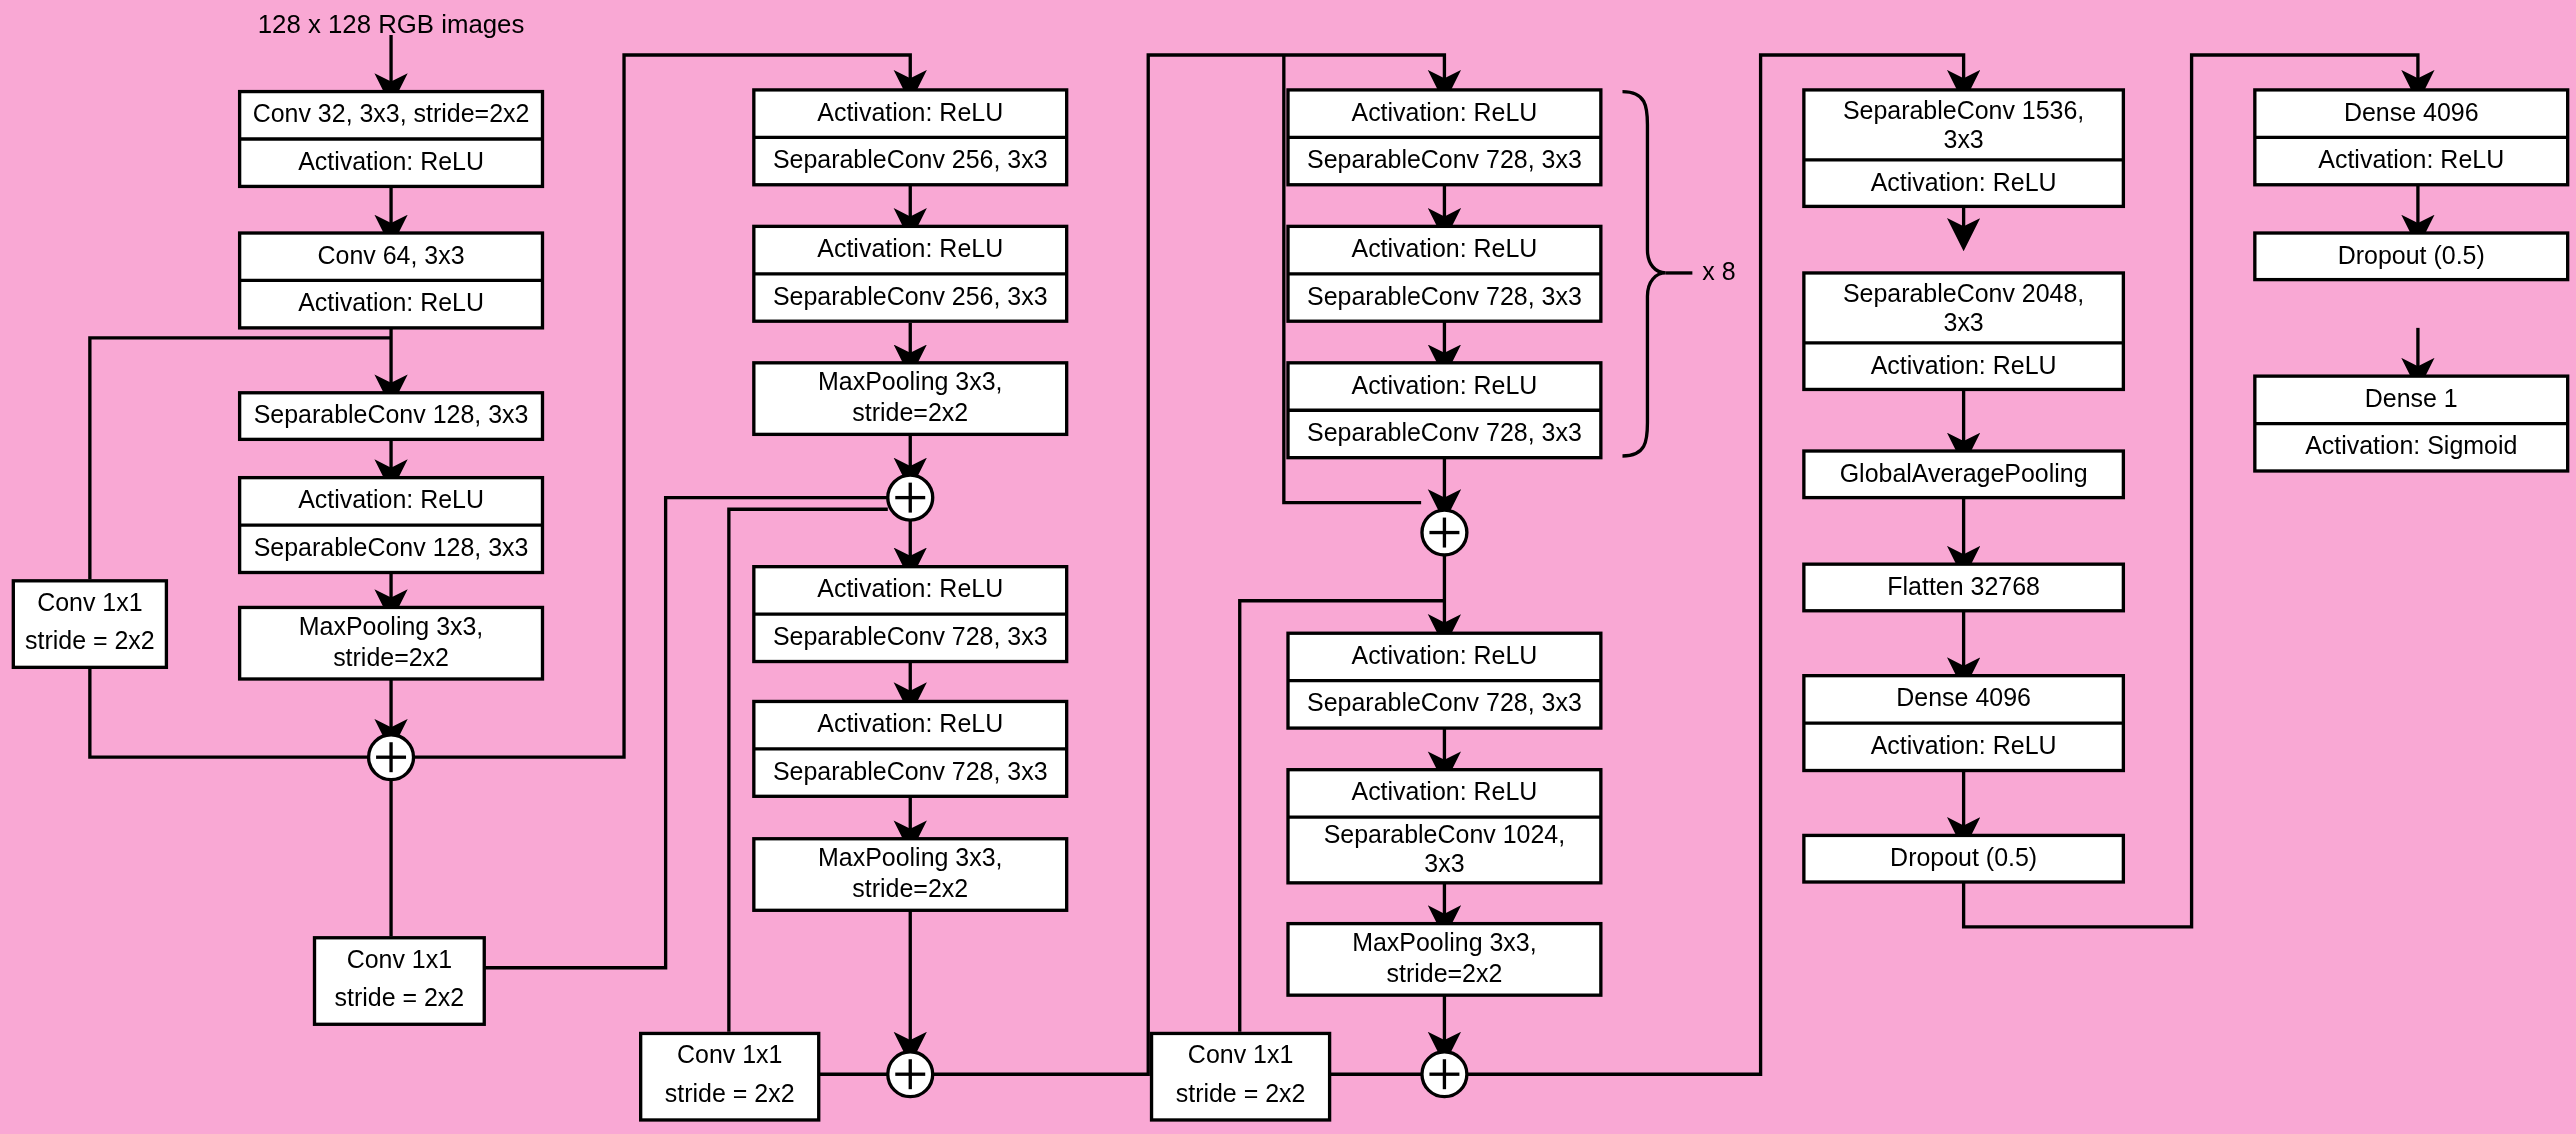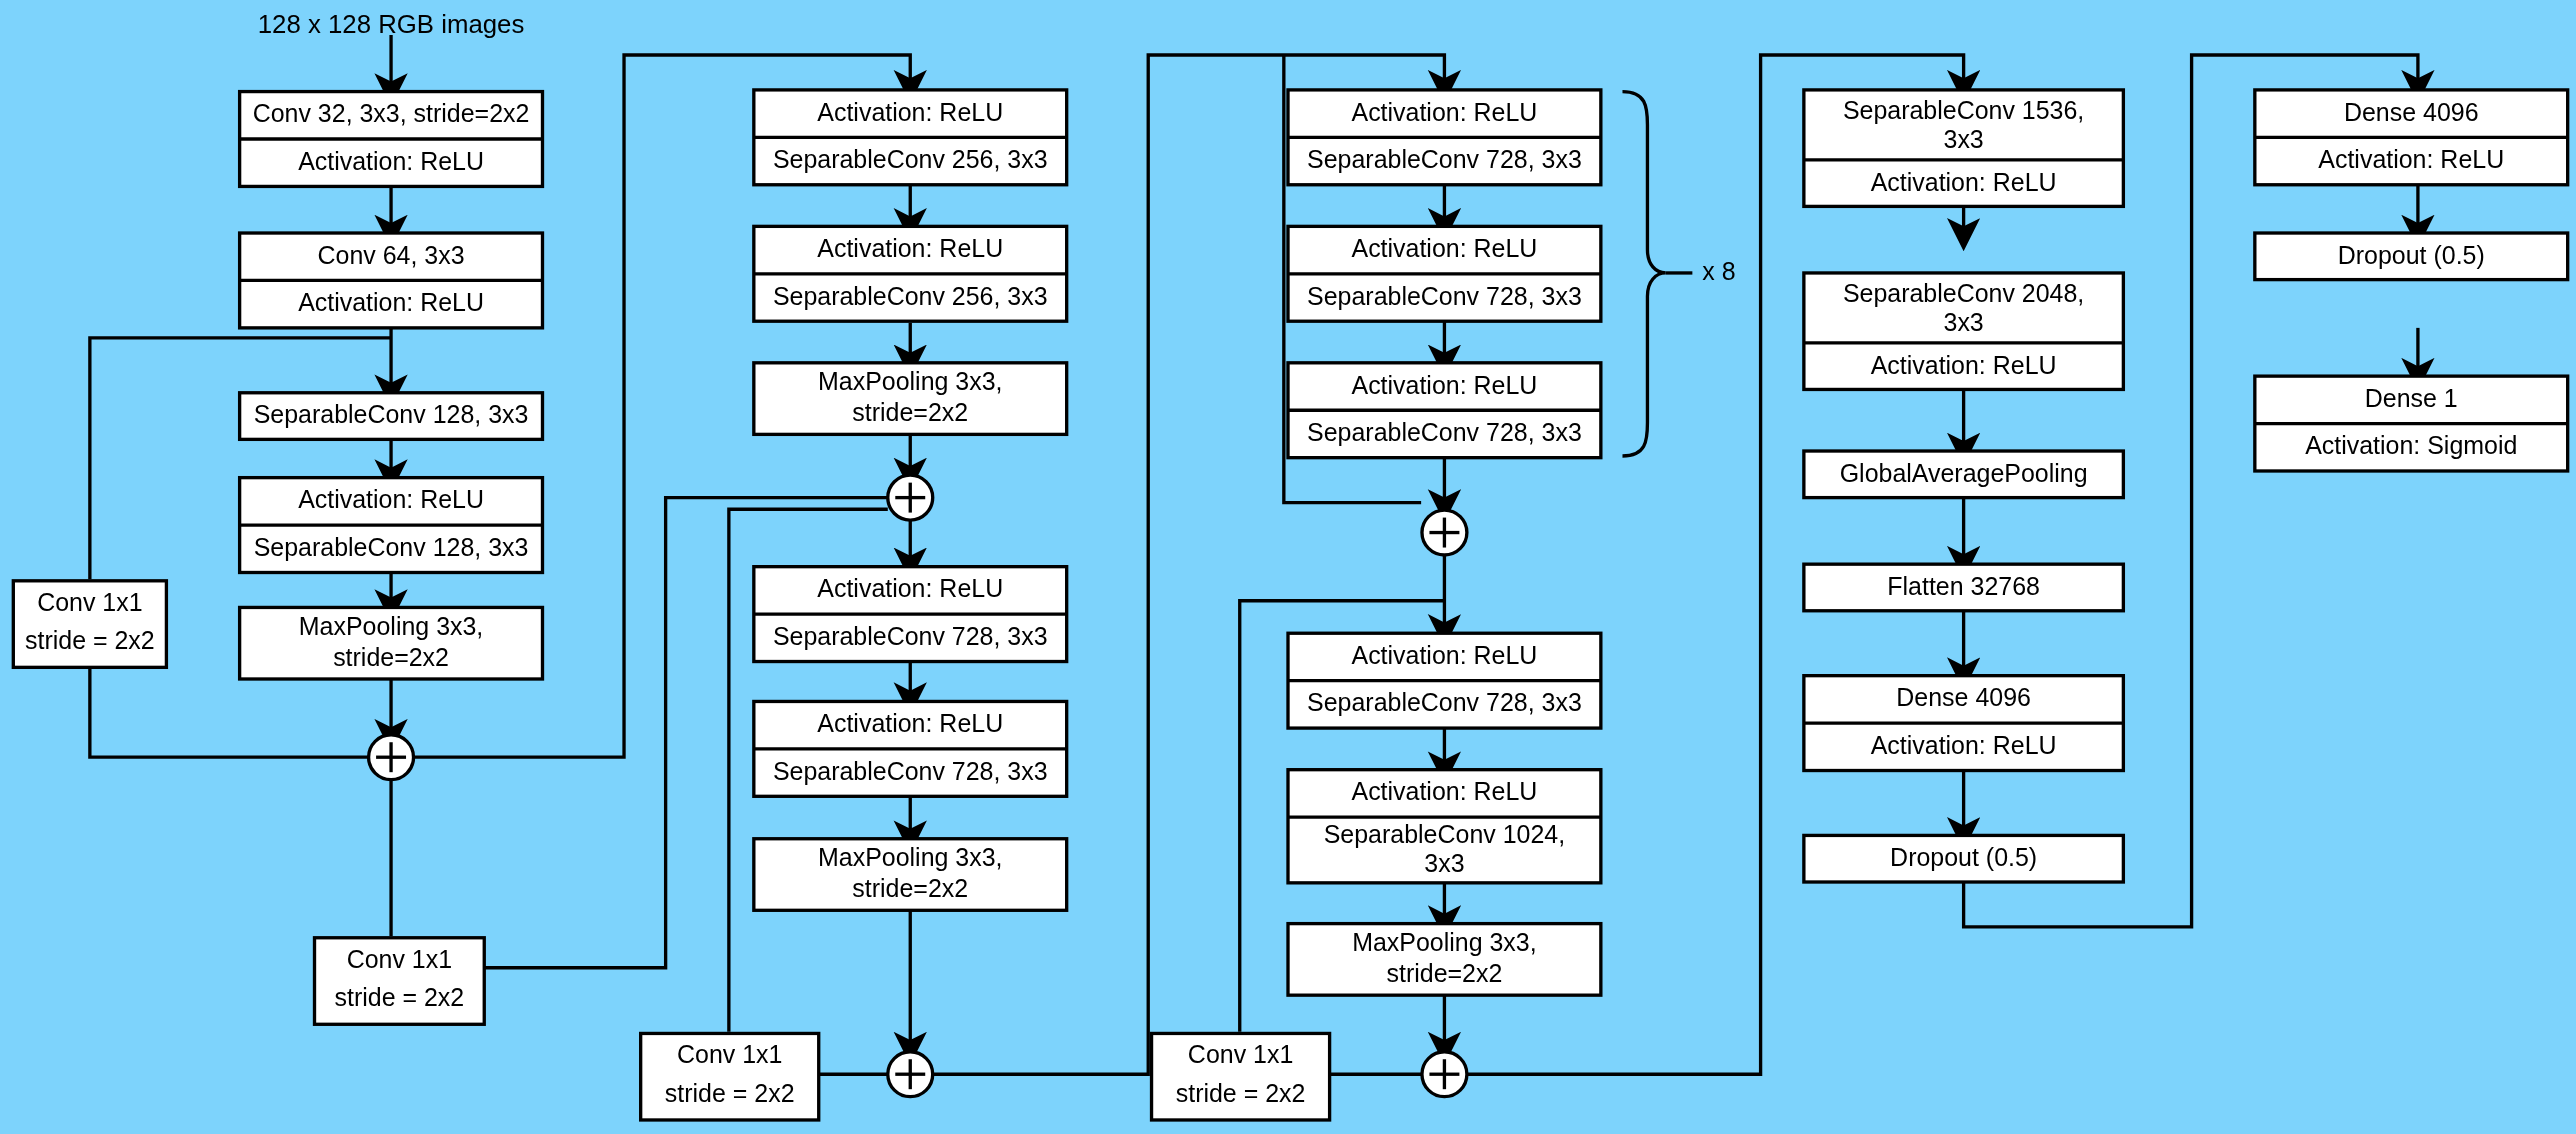--- a/index.html
+++ b/index.html
@@ -4,21 +4,21 @@
 <style>
   html, body {
     margin: 0;
     padding: 0;
     background: #ffffff;
   }
   #canvas {
     position: relative;
     width: 2576px;
     height: 1135px;
-    background: #7dd3fc;
+    background: #f9a8d4;
     font-family: "Liberation Sans", sans-serif;
   }
   svg { display: block; }
   .box-text {
     font-family: "Liberation Sans", sans-serif;
     font-size: 30px;
     fill: #000000;
     text-anchor: middle;
     dominant-baseline: middle;
   }

